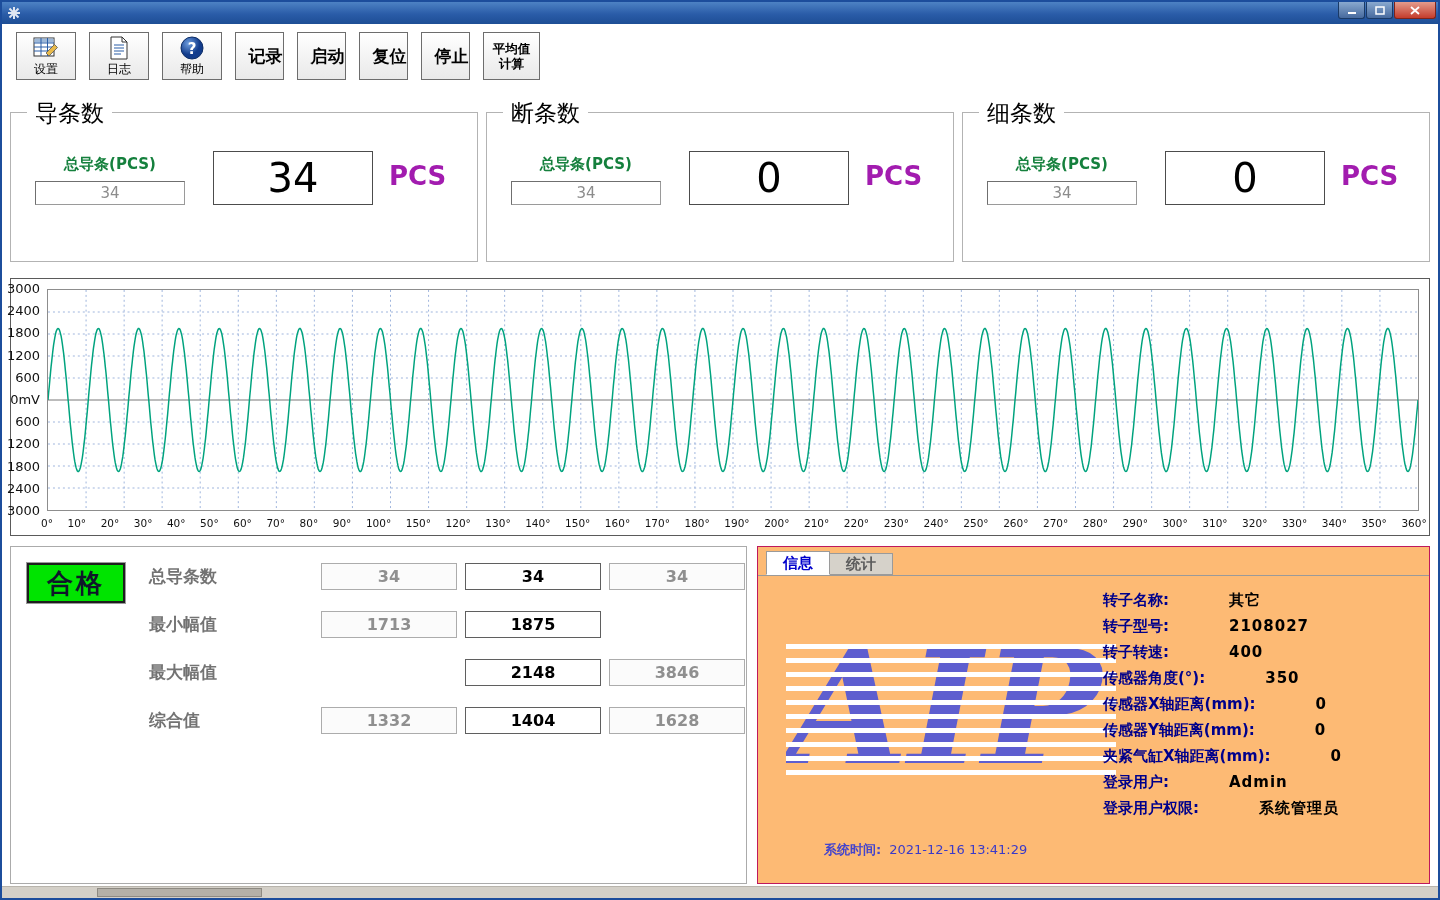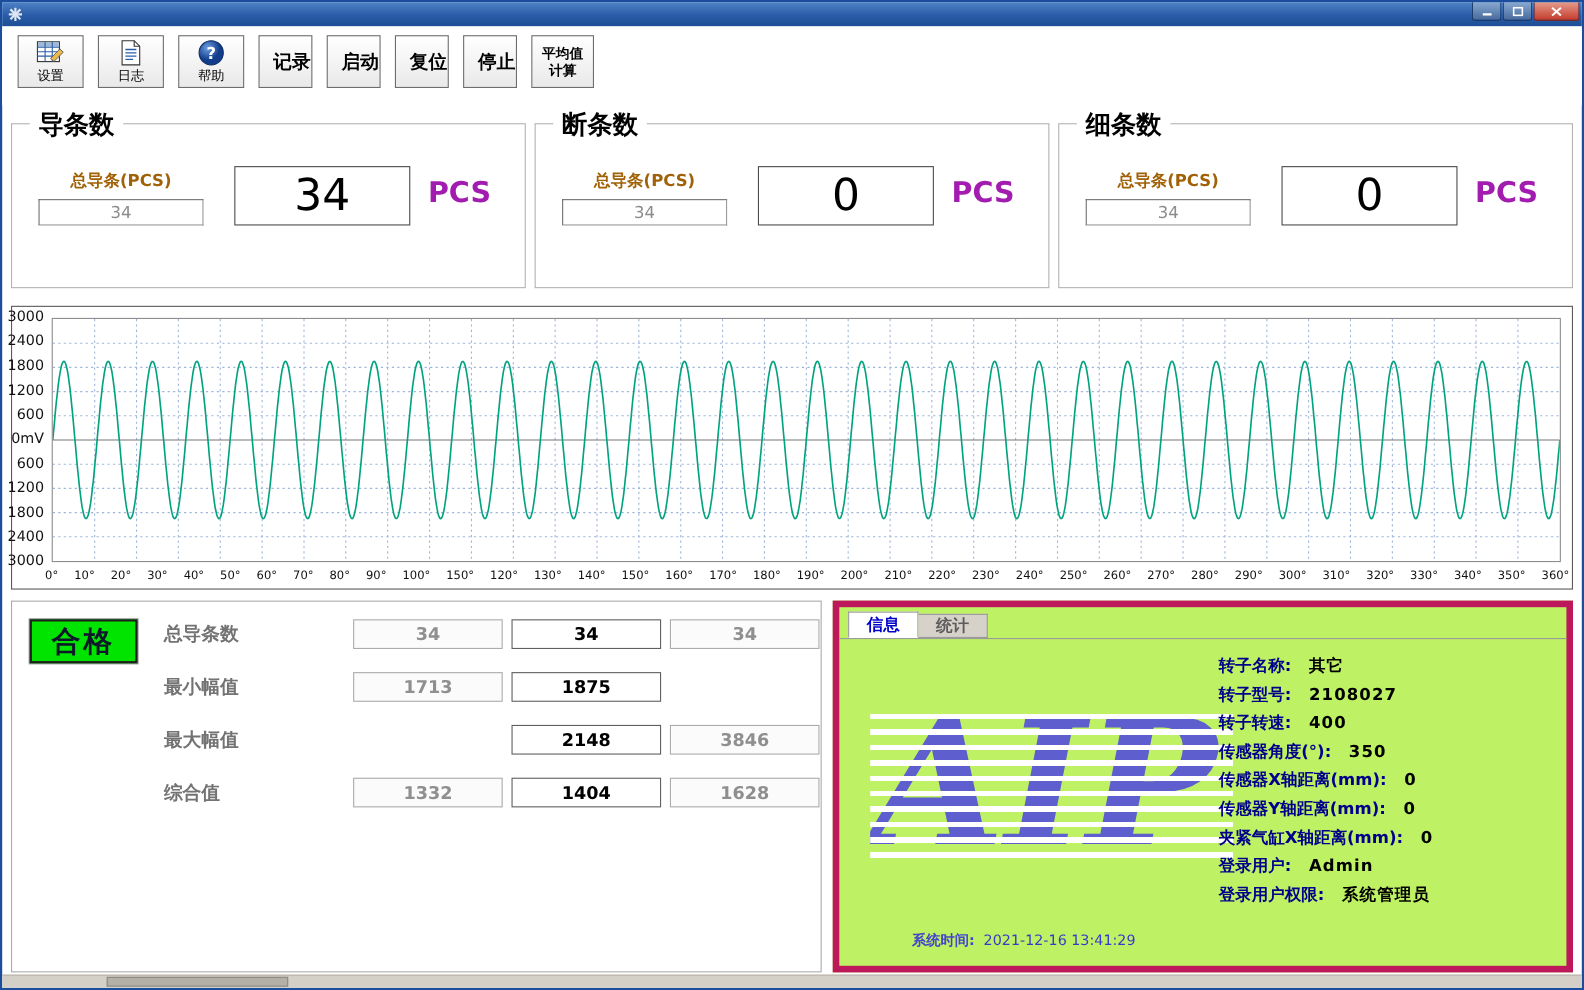--- a/index.html
+++ b/index.html
@@ -28,43 +28,43 @@
   .tb-icon-btn .tb-label { font-size:12px; }
   .tb-text-btn { width:49px; }
   .tb-text-btn .tb-label { font-size:17px; font-weight:bold;margin-left:12px; }
   .tb-small-btn { width:57px; }
   .tb-small-btn .tb-label { font-size:12.5px; font-weight:bold; white-space:pre-line; text-align:center; line-height:1.2; }
 
   
   .groups { display:flex; gap:8px; padding:0 8px; }
   .groupbox { position:relative; flex:1; height:150px; border:1px solid #b3b3b3; margin-top:16px; background:#fff; }
   .gb-legend { position:absolute; top:-15px; left:16px; background:#fff; padding:0 8px;
-    font-size:23px; font-weight:bold; color:#000; }
+    font-size:23px; font-weight:normal; color:#000; }
   .gb-field { position:absolute; left:24px; top:42px; width:150px; text-align:center; }
-  .gb-field-label { color:#a16207; font-weight:bold; font-size:15px; }
+  .gb-field-label { color:#15803d; font-weight:bold; font-size:15px; }
   .gb-input { margin-top:7px; height:24px; line-height:22px; border:1px solid #9a9a9a;
     border-top-color:#6f6f6f; border-left-color:#6f6f6f; color:#8c8c8c; font-size:15px; background:#fff; }
   .gb-display { position:absolute; left:202px; top:38px; width:160px; height:54px; border:1px solid #4c4c4c;
     font-size:40px; color:#000; display:flex; align-items:center; justify-content:center; background:#fff; }
   .gb-unit { position:absolute; left:378px; top:48px; font-size:26px; font-weight:bold; color:#a21caf; }
 
   
   .chart { position:relative; margin:16px 8px 0; height:258px; border:1px solid #5a5a5a; background:#fff; }
   .plot { position:absolute; left:36px; right:10px; top:10px; bottom:24px; border:1px solid #8d8d8d; }
   .plot svg { position:absolute; inset:0; width:100%; height:100%; }
   .yticks { position:absolute; left:0; width:33px; top:4px; bottom:18px; display:flex; flex-direction:column;
     justify-content:space-between; align-items:flex-end; padding-right:4px; }
   .ytick { font-size:13px; line-height:12px; color:#111; }
   .xticks { position:absolute; left:30px; right:2px; bottom:4px; height:14px; display:flex; justify-content:space-between; }
   .xtick { font-size:10.5px; color:#111; }
 
   
   .bottom { display:flex; gap:10px; margin:10px 8px 0; height:338px; }
   .left-panel { position:relative; width:737px; border:1px solid #ababab; background:#fff; }
-  .right-panel { position:relative; flex:1; border:6px solid #be185d; background:#bef264; }
+  .right-panel { position:relative; flex:1; border:1px solid #be185d; background:#fdba74; }
 
   .status-badge { position:absolute; left:16px; top:16px; width:98px; height:40px; background:#00e400;
     border:2px solid #1e1e1e; box-shadow:0 0 0 1px #9a9a9a; display:flex; align-items:center; justify-content:center;
     font-size:26px; font-weight:bold; letter-spacing:3px; color:#0f172a; }
 
   .limits { position:absolute; left:130px; top:16px; }
   .limits-header, .limits-body { display:grid; grid-template-columns:172px 136px 136px 136px; column-gap:8px; }
   .limits-header { margin-bottom:10px; }
   .limits-body { row-gap:21px; grid-auto-rows:27px; }
   .hdr { text-align:center; font-weight:bold; font-size:18px; color:#000; }
@@ -82,21 +82,21 @@
   .tab.inactive { color:#5c5c5c; background:#d6d2ca; border:1px solid #9a9a9a; border-left:none; height:22px; margin-top:2px; }
   .tab-strip-line { position:absolute; left:0; right:0; top:28px; border-top:1px solid #9a9a9a; }
 
   .logo-wrap { position:absolute; left:28px; top:88px; width:330px; height:148px; overflow:hidden; }
   .logo-text { font-family:"DejaVu Serif","Liberation Serif",serif; font-style:italic; font-weight:bold;
     font-size:158px; line-height:146px; color:#5e5ecf; letter-spacing:0; }
   .logo-stripes { position:absolute; inset:0;
     background:repeating-linear-gradient(180deg, transparent 0 9px, #ffffff 9px 14px); }
 
   .info-fields { position:absolute; left:345px; top:40px; }
-  .info-row { height:26px; display:flex; align-items:center; }
+  .info-row { height:26px; display:flex; align-items:center;gap:44px; }
   .info-label { color:#00008b; font-weight:bold; font-size:15px; }
   .info-value { color:#000; font-weight:bold; font-size:15px; margin-left:16px; letter-spacing:1px; }
 
   .sys-time { position:absolute; left:66px; top:294px; color:#4444cc; font-size:13px; font-weight:bold; }
   .sys-time .t { margin-left:8px; font-weight:normal; color:#3a3ac8; }
 
   
   .bottom-strip { position:absolute; left:0; right:0; bottom:0; height:12px; background:#d4d0c8; border-top:1px solid #b8b4ac; }
   .scroll-thumb { position:absolute; left:95px; top:1px; width:165px; height:9px; background:#b4b0a8;
     border:1px solid #8e8a82; }

